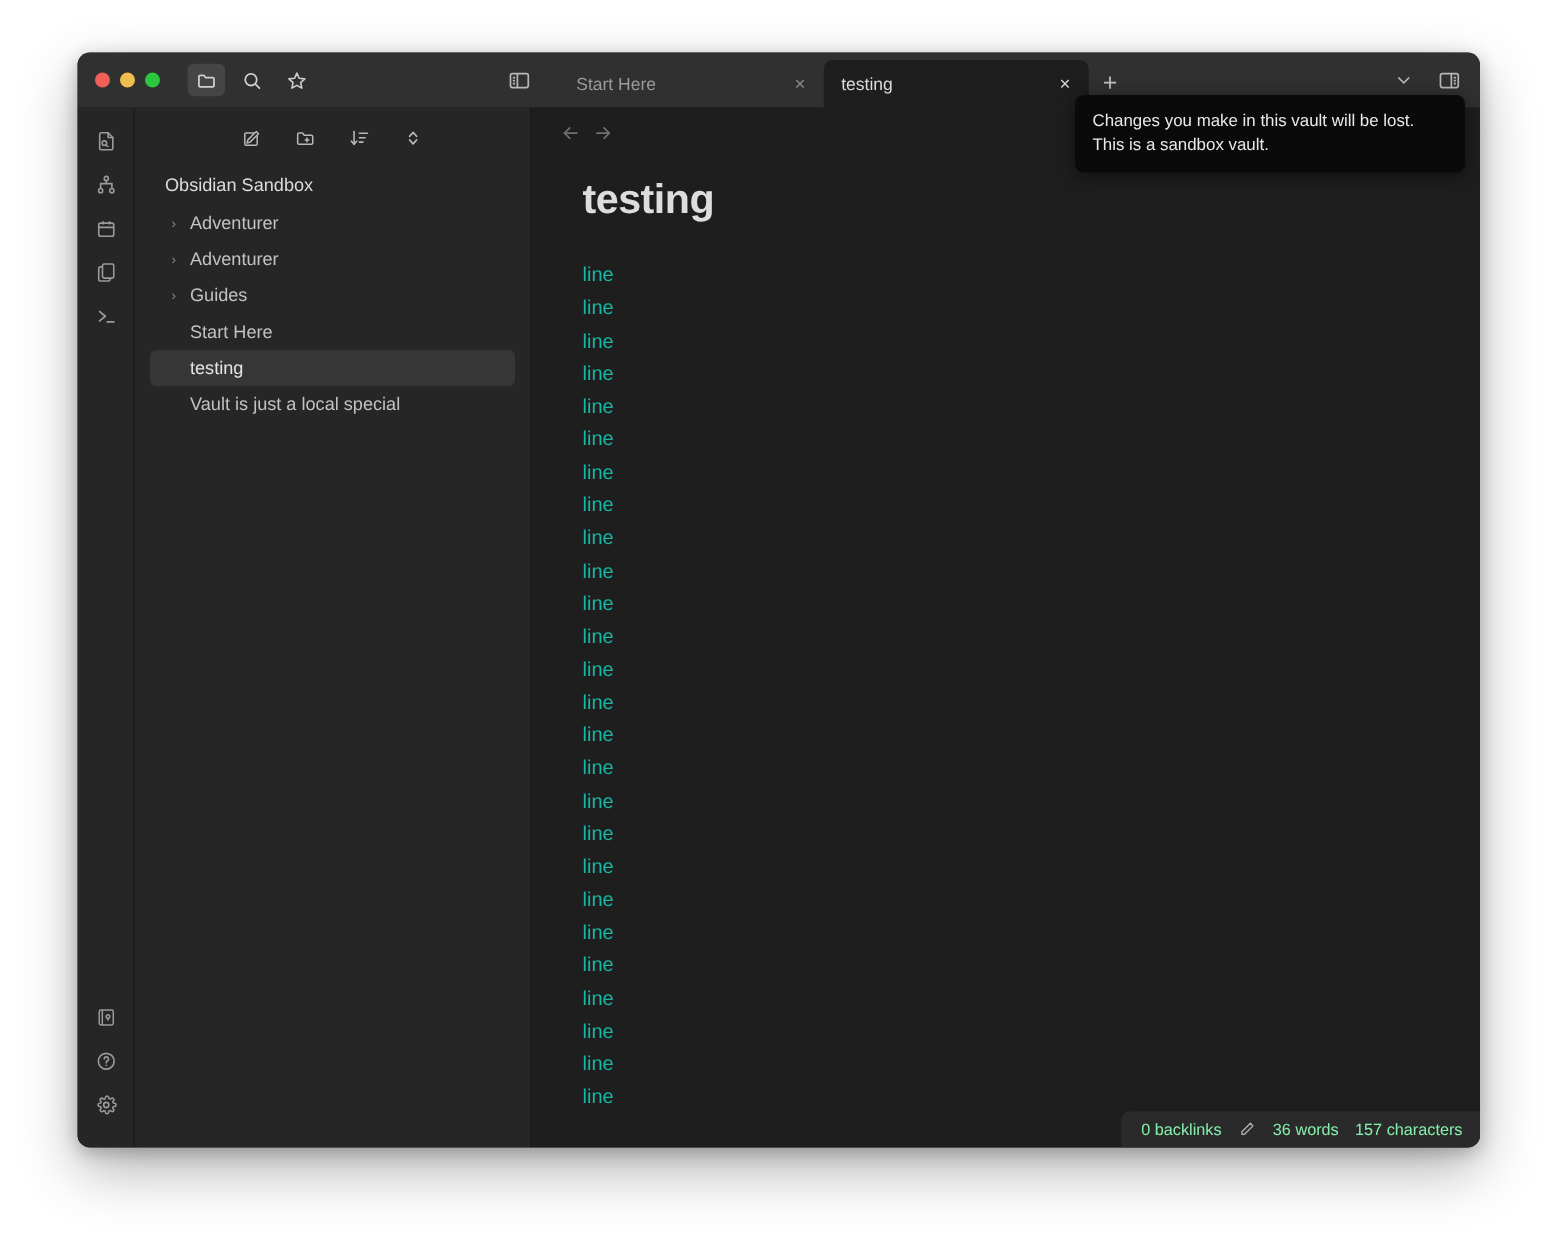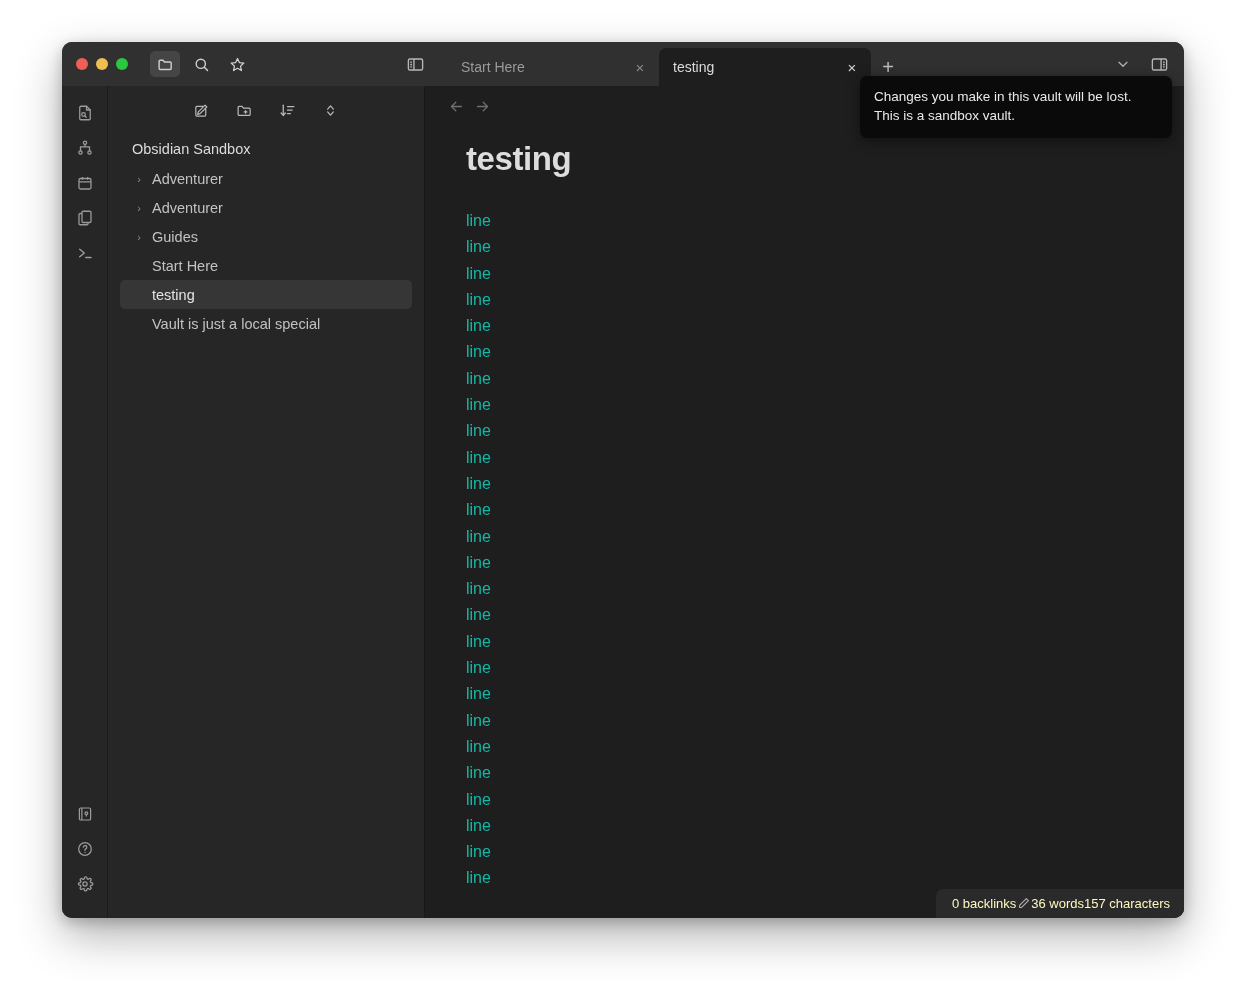--- a/index.html
+++ b/index.html
@@ -216,25 +216,25 @@
     line-height: 26.3px;
     white-space: nowrap;
     overflow: hidden;
   }
 
   
   #statusbar {
     position: absolute; right: 0; bottom: 0;
     height: 29px;
     display: flex; align-items: center;
-    gap: 0;
+    gap: 13px;
     padding: 0 14px 0 16px;
     background: #2a2a2a;
     border-radius: 7px 0 0 0;
-    color: #fef9c3;
+    color: #86efac;
     font-size: 13px;
     z-index: 4;
   }
   #statusbar .sb-icon { display: flex; align-items: center; color: #b4b4b4; }
 
   
   #sandbox-tooltip {
     position: absolute;
     left: 798px; top: 34px;
     width: 312px;

